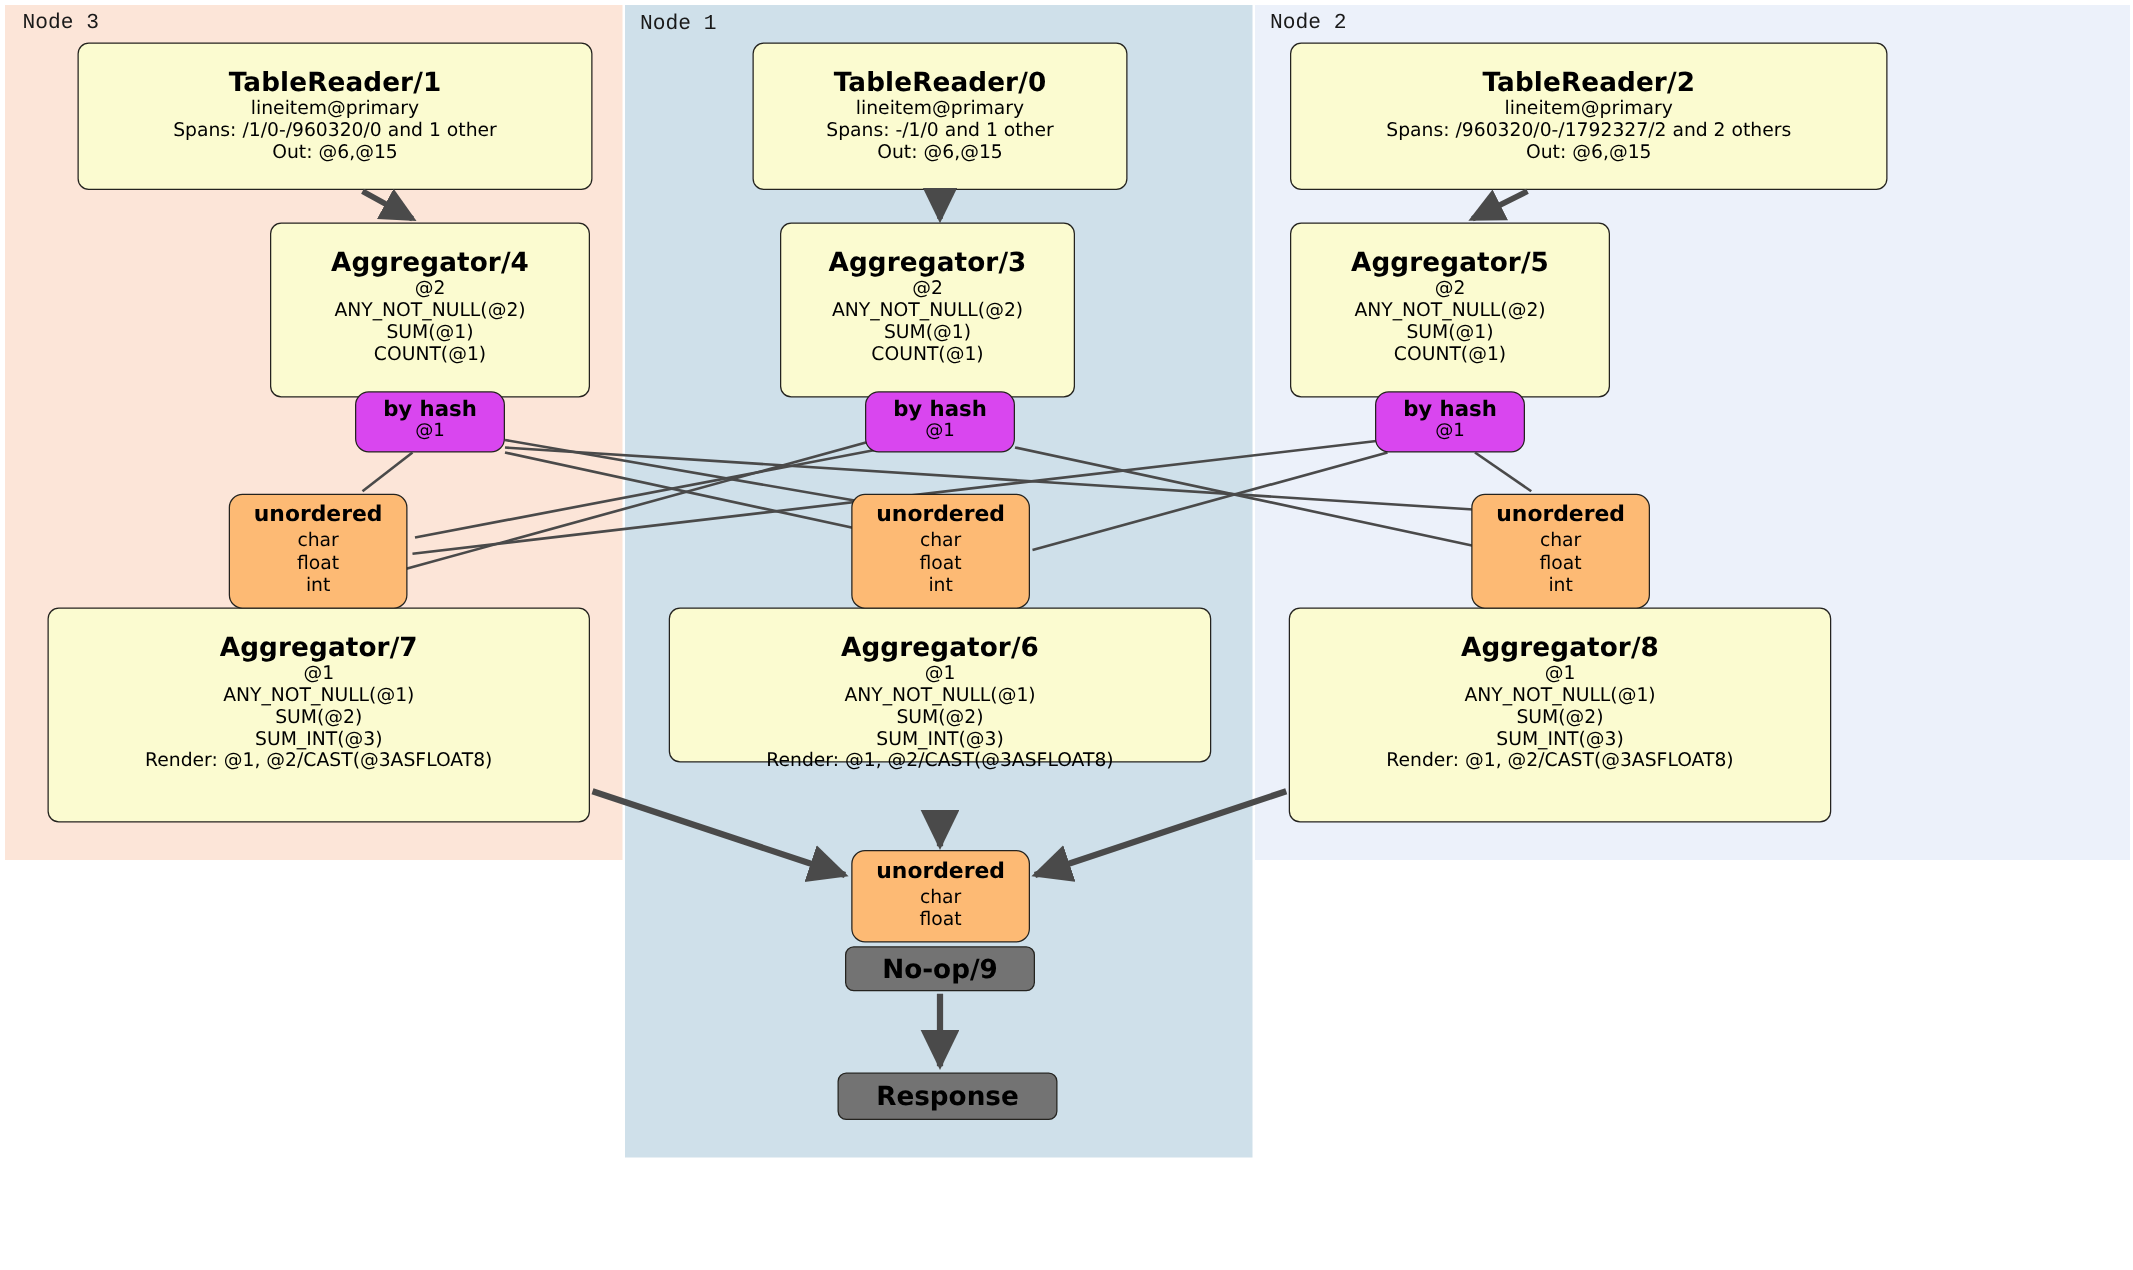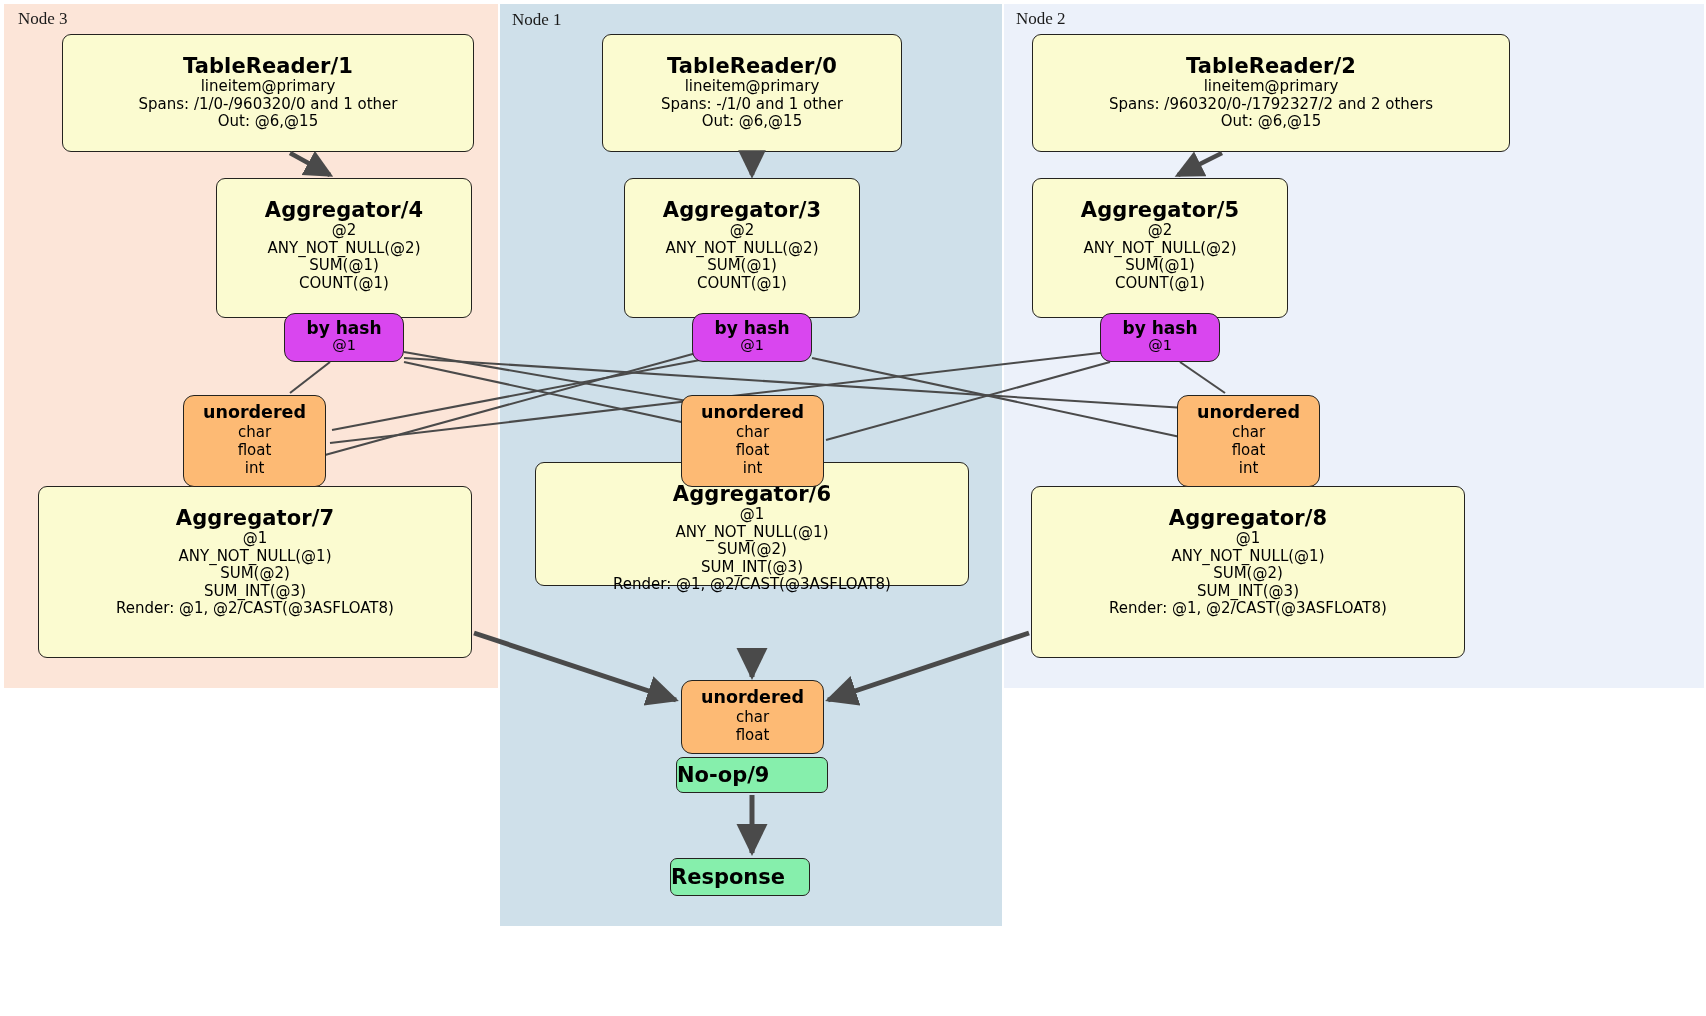--- a/index.html
+++ b/index.html
@@ -4,21 +4,21 @@
 <style>
   html,body{margin:0;padding:0;background:#ffffff;}
   body{width:1706px;height:1016px;position:relative;overflow:hidden;
        font-family:"DejaVu Sans","Liberation Sans",sans-serif;}
 
   .stage{position:absolute;left:0;top:0;width:1706px;height:1016px;}
 
   
   .panel{position:absolute;}
   .panel-label{position:absolute;font-size:17px;color:#1a1a1a;
-               font-family:Liberation Serif, serif;}
+               font-family:Liberation Mono, monospace;}
 
   
   .proc{position:absolute;background:#fbfbd0;border:1.6px solid #24231f;
         border-radius:9px;box-sizing:border-box;text-align:center;
         padding-top:19px;line-height:1.16;}
   .proc .t{font-weight:bold;font-size:21px;color:#000;display:block;
            letter-spacing:.1px;}
   .proc .l{font-size:15px;color:#000;display:block;}
 
   
@@ -29,23 +29,23 @@
   .router .l{font-size:14.5px;color:#000;display:block;}
 
   
   .sync{position:absolute;background:#fdba74;border:1.6px solid #24231f;
         border-radius:11px;box-sizing:border-box;text-align:center;
         padding-top:6px;line-height:1.2;z-index:5;}
   .sync .t{font-weight:bold;font-size:17.5px;color:#000;display:block;}
   .sync .l{font-size:15px;color:#000;display:block;}
 
   
-  .pill{position:absolute;background:#86efac;border:1.6px solid #24231f;
+  .pill{position:absolute;background:#737373;border:1.6px solid #24231f;
         border-radius:7px;box-sizing:border-box;text-align:center;
-        display:flex;align-items:center;z-index:7;}
+        display:flex;align-items:center;justify-content:center;z-index:7;}
   .pill span{font-weight:bold;font-size:21px;color:#000;}
 
   svg.edges{position:absolute;left:0;top:0;width:1706px;height:1016px;
             pointer-events:none;}
   svg.edges.under{z-index:2;}
   svg.edges.over{z-index:8;}
 </style>
 </head>
 <body>
 
@@ -159,21 +159,21 @@
 
   <div class="proc" style="left:38px;top:486px;width:434px;height:172px;">
     <span class="t">Aggregator/7</span>
     <span class="l">@1</span>
     <span class="l">ANY_NOT_NULL(@1)</span>
     <span class="l">SUM(@2)</span>
     <span class="l">SUM_INT(@3)</span>
     <span class="l">Render: @1, @2/CAST(@3ASFLOAT8)</span>
   </div>
 
-  <div class="proc" style="left:535px;top:462px;width:434px;height:124px;">
+  <div class="proc" style="left:535px;top:486px;width:434px;height:124px;">
     <span class="t">Aggregator/6</span>
     <span class="l">@1</span>
     <span class="l">ANY_NOT_NULL(@1)</span>
     <span class="l">SUM(@2)</span>
     <span class="l">SUM_INT(@3)</span>
     <span class="l">Render: @1, @2/CAST(@3ASFLOAT8)</span>
   </div>
 
   <div class="proc" style="left:1031px;top:486px;width:434px;height:172px;">
     <span class="t">Aggregator/8</span>
@@ -187,21 +187,21 @@
   <div class="sync" style="left:681px;top:680px;width:143px;height:74px;">
     <span class="t">unordered</span>
     <span class="l">char</span>
     <span class="l">float</span>
   </div>
 
   <div class="pill" style="left:676px;top:757px;width:152px;height:36px;">
     <span>No-op/9</span>
   </div>
 
-  <div class="pill" style="left:670px;top:858px;width:140px;height:38px;">
+  <div class="pill" style="left:670px;top:858px;width:176px;height:38px;">
     <span>Response</span>
   </div>
 
   <svg class="edges over" viewBox="0 0 1706 1016">
     <defs>
       <marker id="ah" markerWidth="8" markerHeight="8" refX="5.4" refY="3" orient="auto" markerUnits="strokeWidth">
         <path d="M0,0 L6.2,3 L0,6 z" fill="#4a4a4a"></path>
       </marker>
       <marker id="ahs" markerWidth="9" markerHeight="9" refX="5.8" refY="3.1" orient="auto" markerUnits="strokeWidth">
         <path d="M0,0 L6.4,3.1 L0,6.2 z" fill="#4a4a4a"></path>

